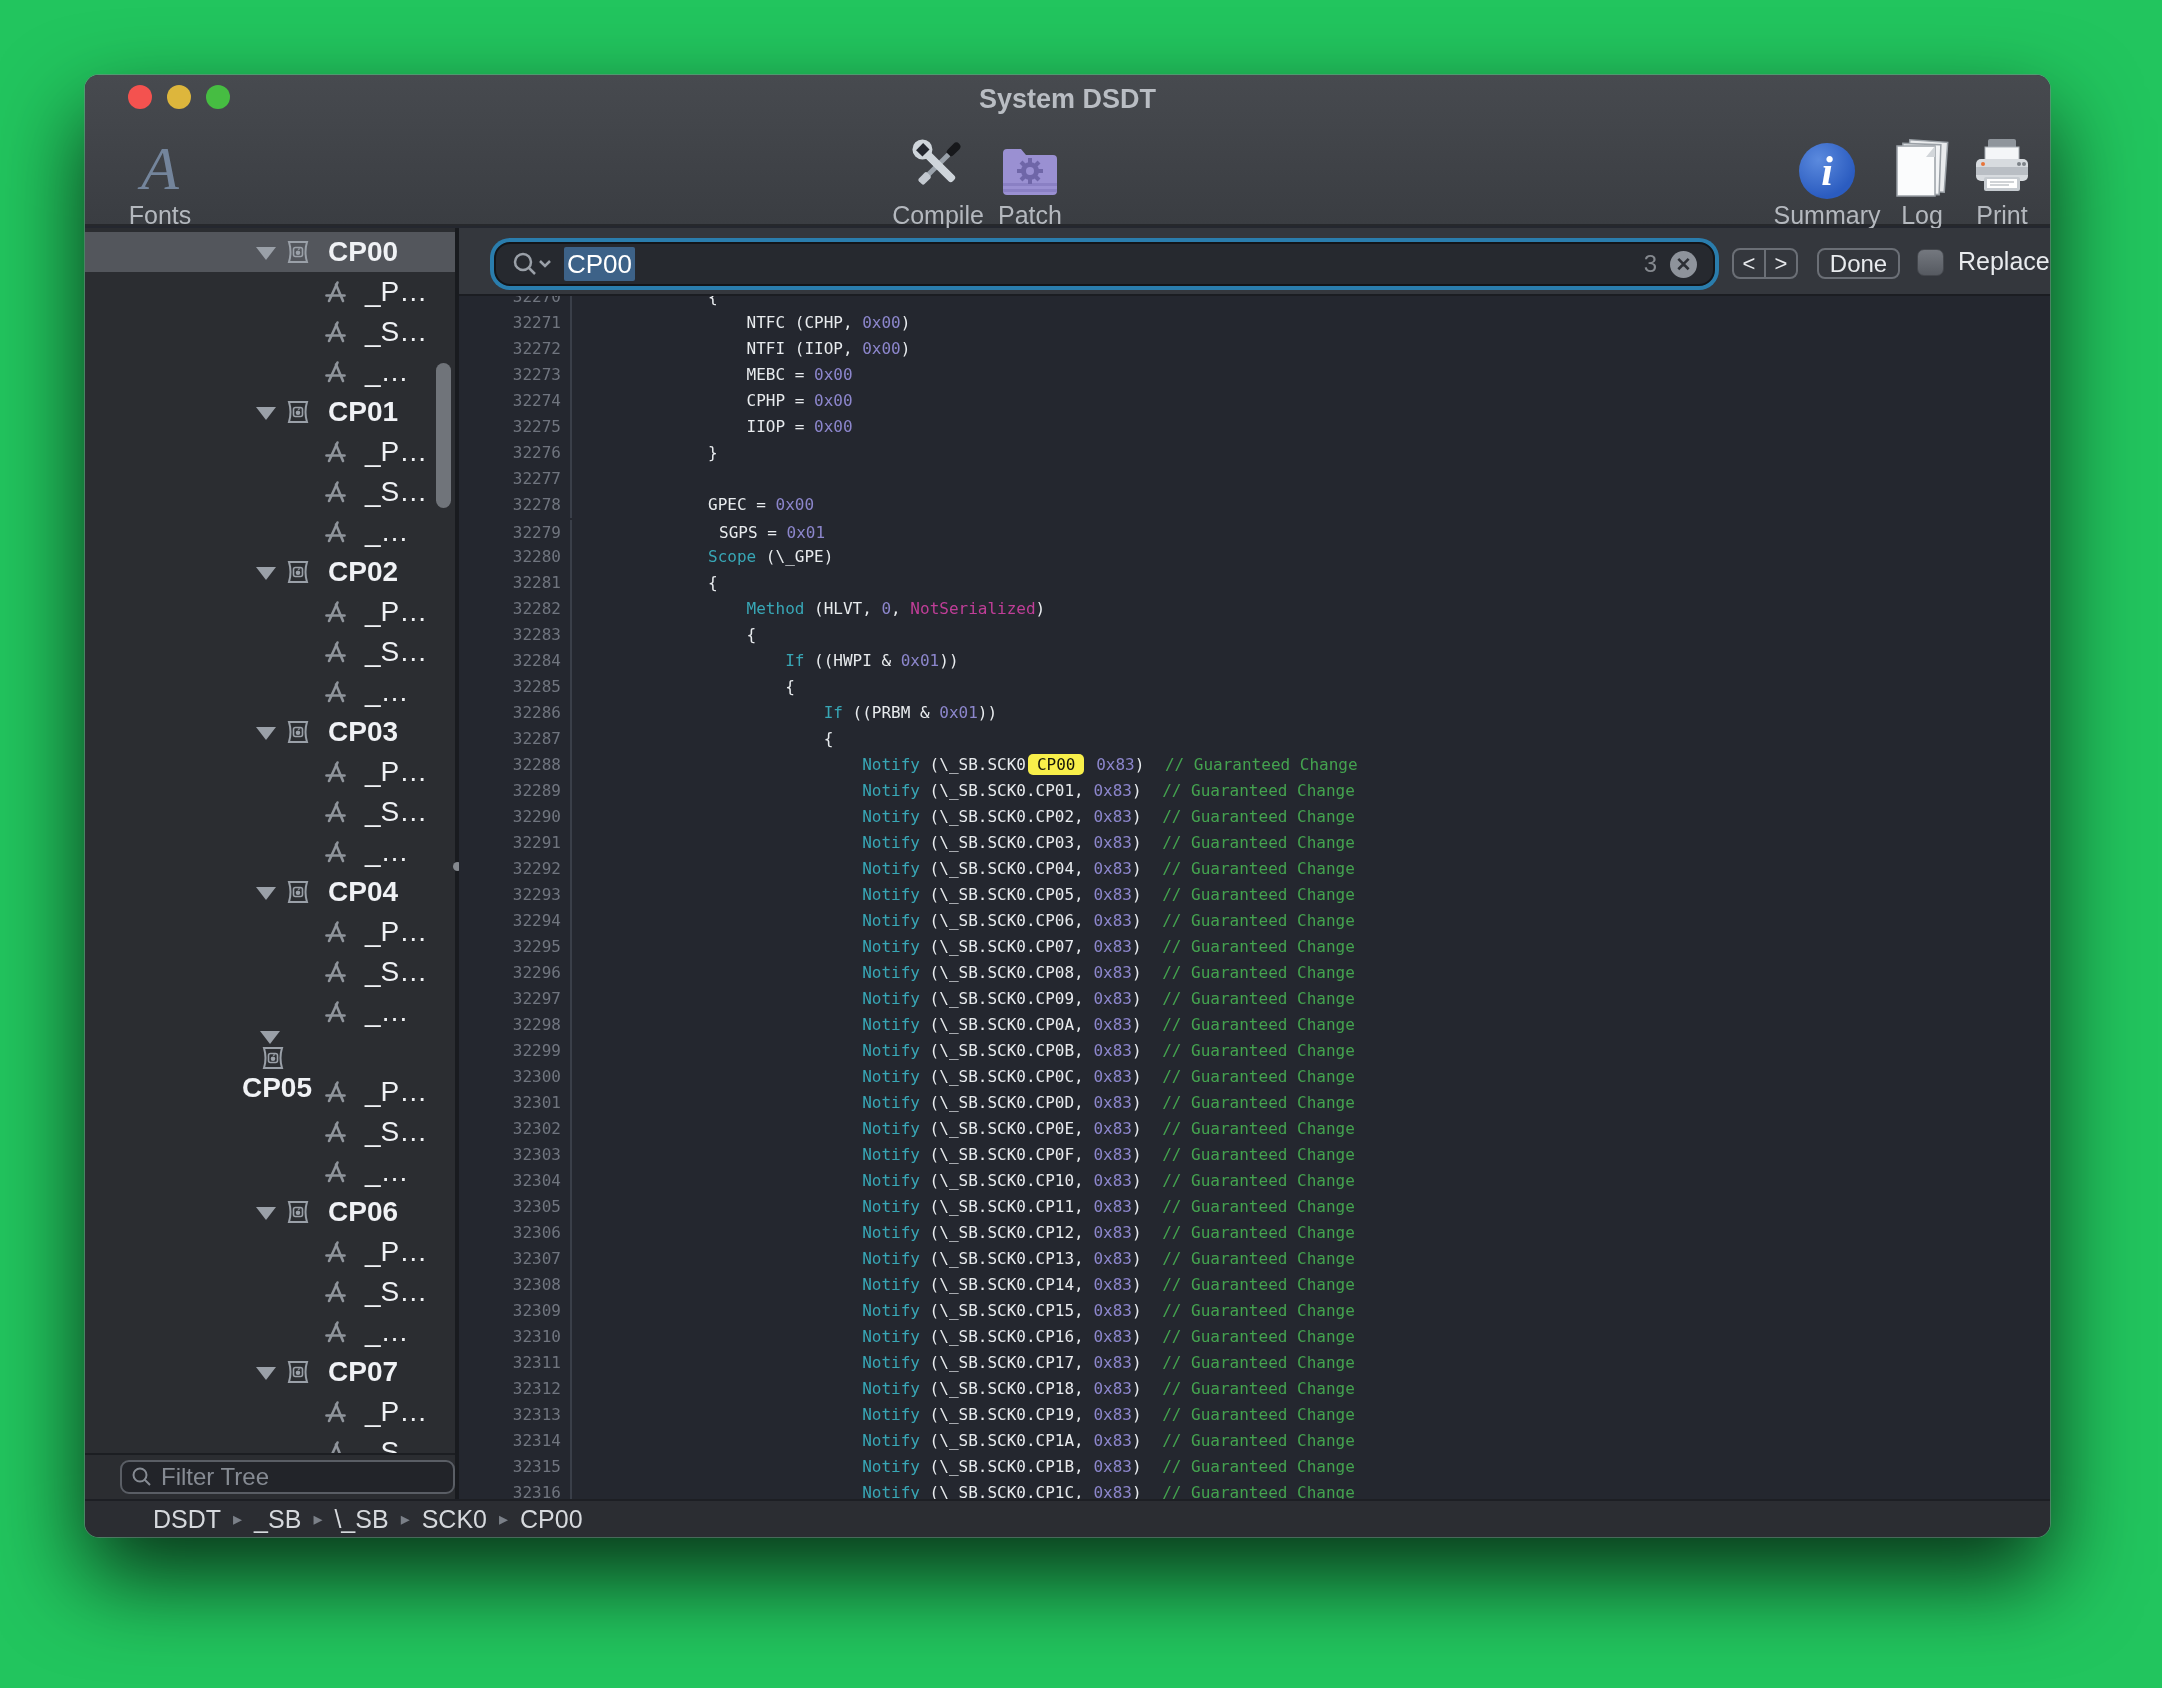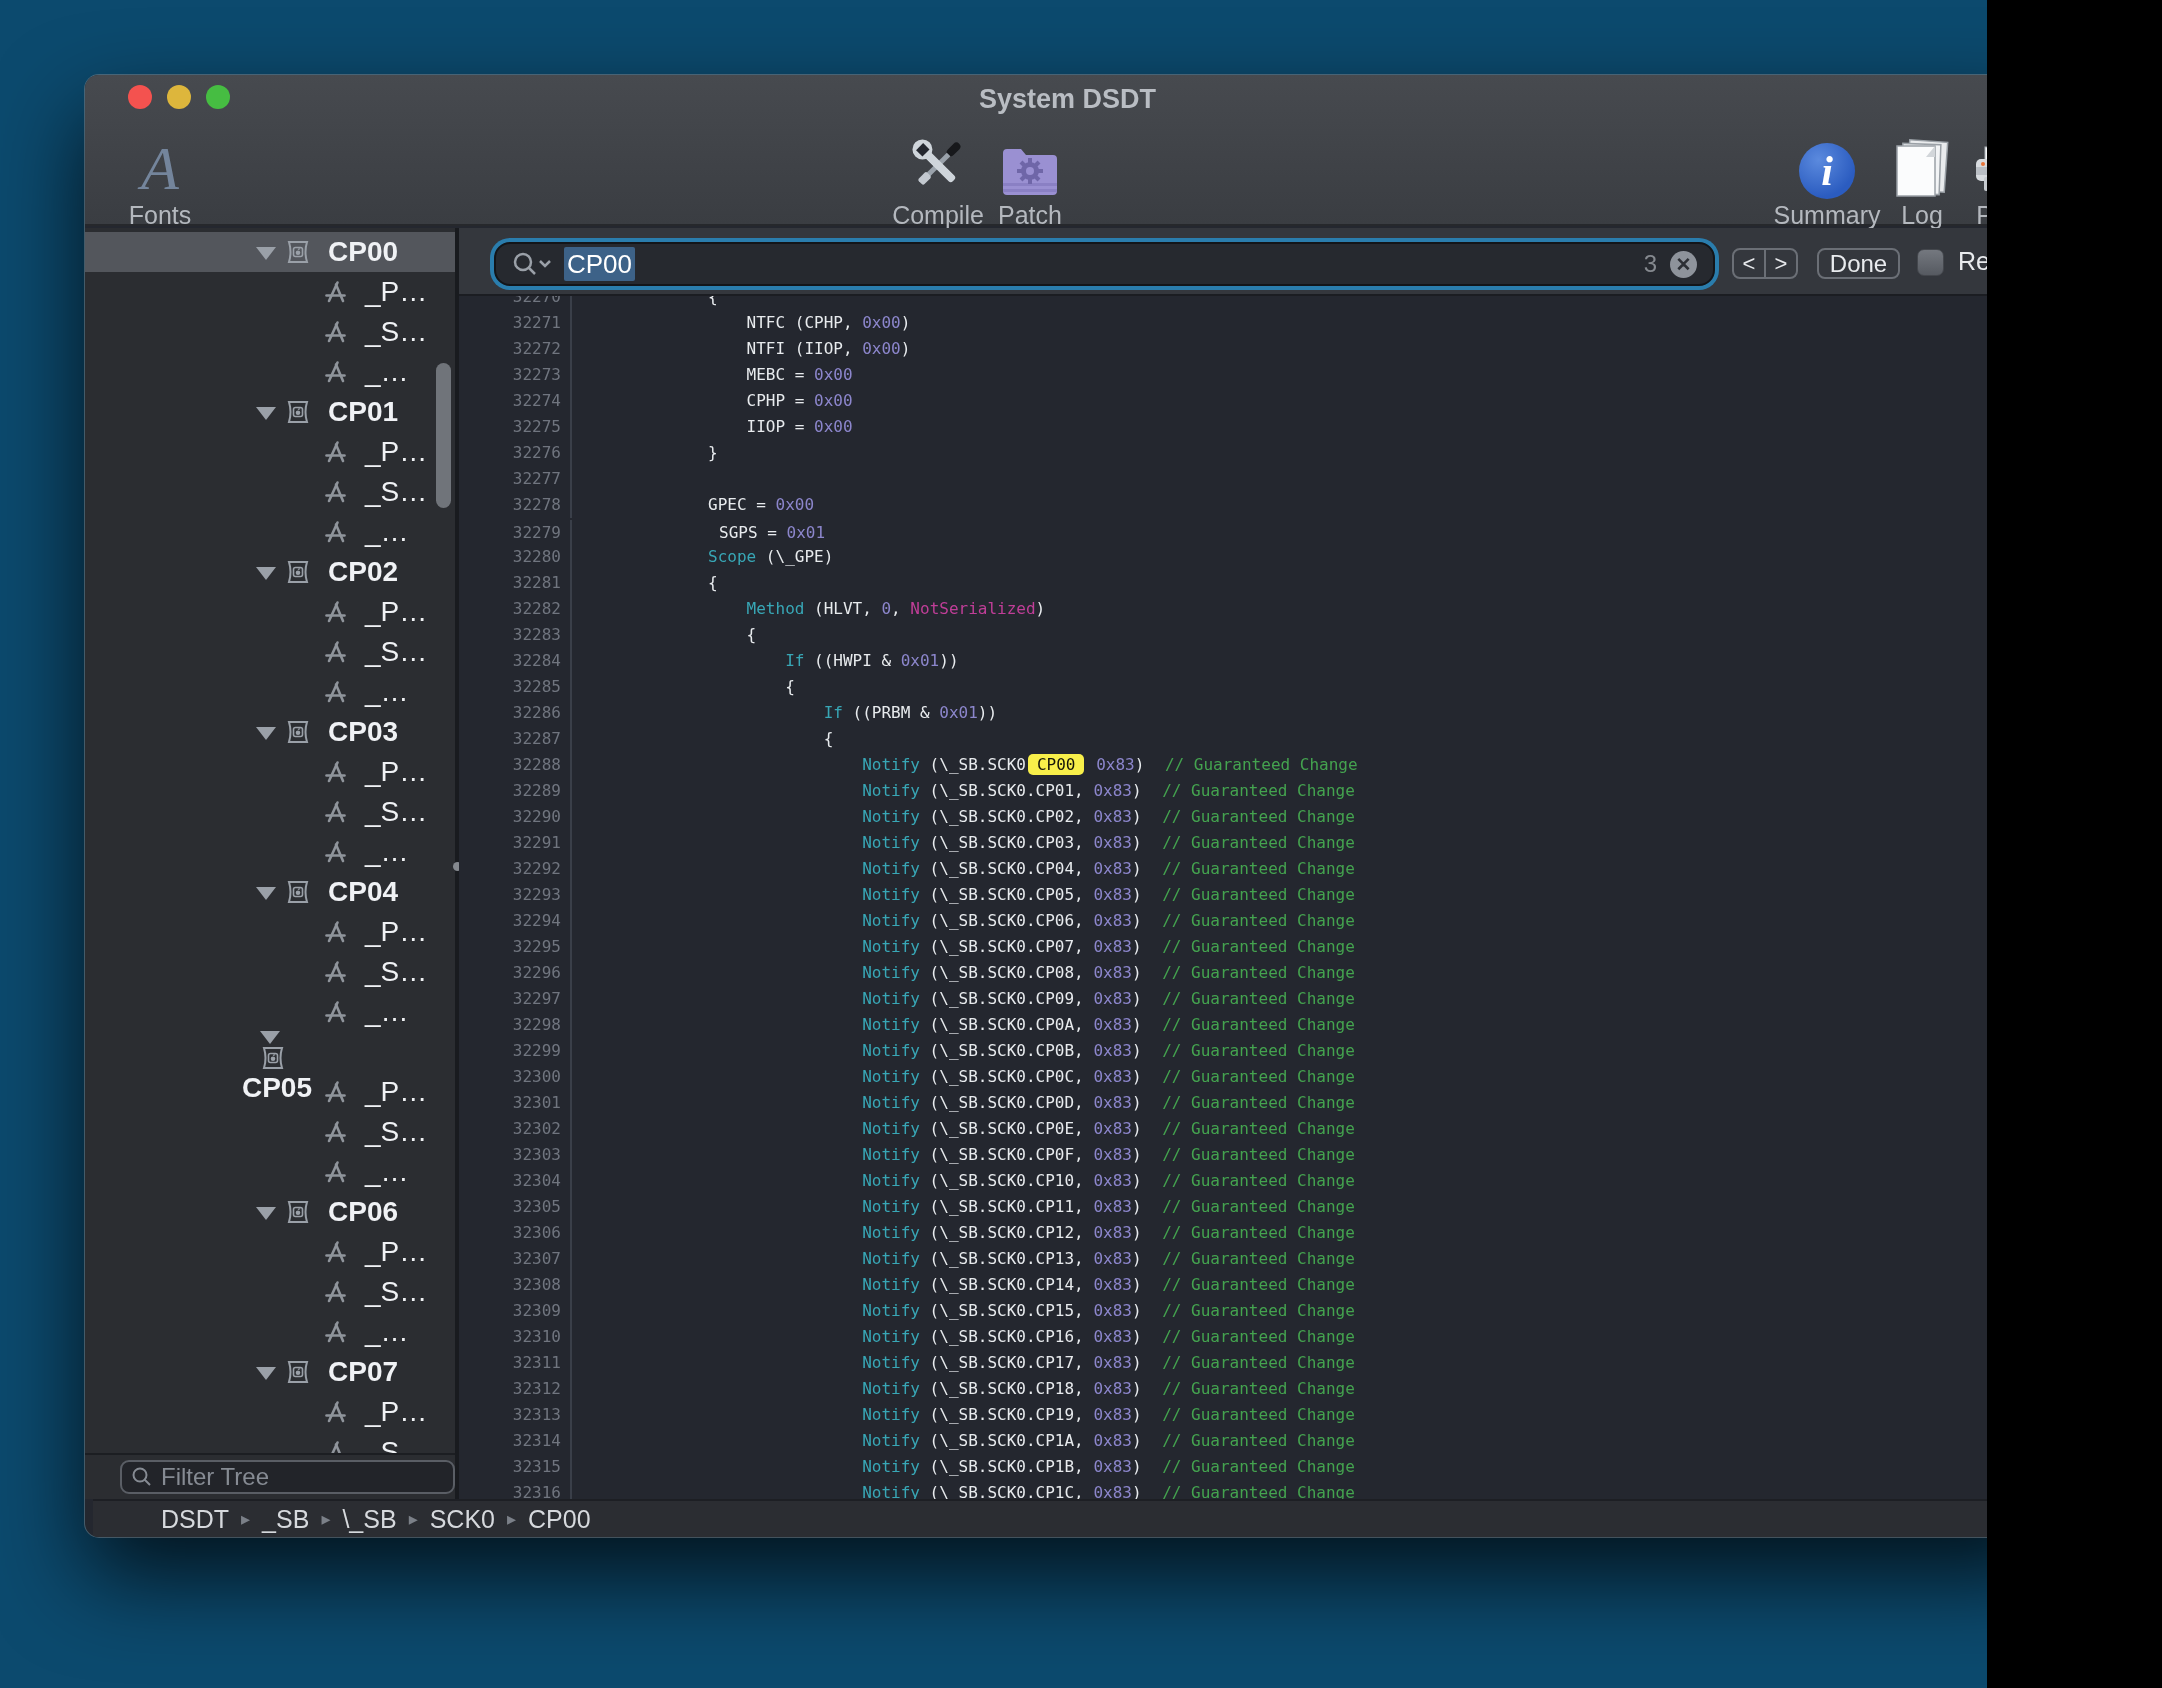--- a/index.html
+++ b/index.html
@@ -1,16 +1,16 @@
 <!DOCTYPE html>
 <html><head>
 <meta charset="utf-8">
 <style>
   html,body{margin:0;padding:0;background:#000;}
-  .screen{position:relative;width:1987px;height:1688px;background:#0c4a6e;overflow:hidden;
+  .screen{position:relative;width:2162px;height:1688px;background:#22c55e;overflow:hidden;
           font-family:"Liberation Sans",sans-serif;-webkit-font-smoothing:antialiased;}
   .window{position:absolute;left:85px;top:75px;width:1965px;height:1462px;border-radius:14px;
           overflow:hidden;background:#24272f;box-shadow:0 0 0 1px rgba(130,135,142,.5),0 40px 90px rgba(0,0,0,.75);}
 
   
   .chrome{position:absolute;left:0;top:0;right:0;height:151px;
           background:linear-gradient(#474a4f,#3a3d42);border-bottom:2px solid #26282c;box-sizing:border-box;}
   .traffic{position:absolute;top:10px;left:43px;width:120px;height:24px;}
   .tl{position:absolute;top:0;width:24px;height:24px;border-radius:50%;}
   .tl.red{left:0;background:#f4524f;}
@@ -70,21 +70,21 @@
   .code-scroll{position:absolute;left:0;top:68px;right:0;bottom:0;overflow:hidden;
                font-family:"DejaVu Sans Mono","Liberation Mono",monospace;font-size:16px;}
   .crow{position:absolute;left:0;right:0;height:26px;display:flex;white-space:pre;line-height:26px;}
   .ln{flex:0 0 113px;box-sizing:border-box;text-align:right;padding-right:9px;color:#70757f;border-right:2px solid #3a3f49;}
   .ct{padding-left:59px;}
   .tk-p{color:#e8ebee;} .tk-k{color:#38a7b6;} .tk-n{color:#8c86cc;} .tk-e{color:#c03e98;} .tk-c{color:#44a34f;margin-left:11px;}
   .tk-m{background:#f8ef4a;color:#15150a;border-radius:5px;padding:1px 9px;margin:0 2px;}
 
   
   .statusbar{position:absolute;left:0;bottom:0;right:0;height:38px;background:#2b2d32;border-top:2px solid #1d1f24;
-             box-sizing:border-box;display:flex;align-items:center;padding-left:68px;margin-left:8px;}
+             box-sizing:border-box;display:flex;align-items:center;padding-left:68px;}
   .crumb{color:#d6d9dd;font-size:25px;}
   .crumb-sep{color:#7b8088;font-size:18px;margin:0 12px;}
 
   svg{display:block;}
 </style>
 </head>
 <body>
 
 <div class="screen">
   <div class="window">

